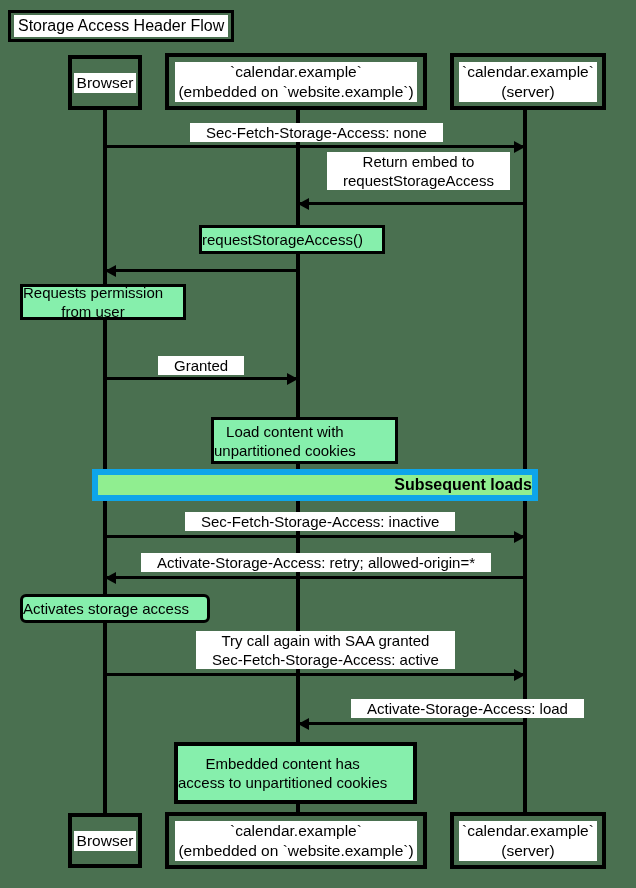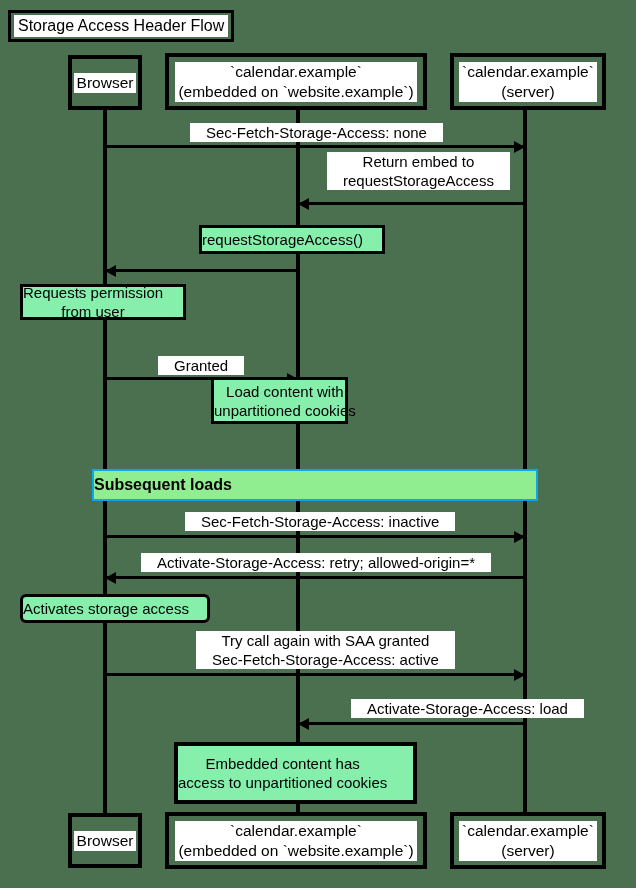--- a/index.html
+++ b/index.html
@@ -106,25 +106,25 @@
     line-height: 19px;
     text-align: center;
     white-space: pre;
   }
   .note.heavy {
     border-width: 4px;
   }
   
   .section-band {
     position: absolute;
-    border: 2px solid #0ea5e9;
+    border: 6px solid #0ea5e9;
     box-sizing: border-box;
     display: flex;
     align-items: center;
-    justify-content: flex-start;
+    justify-content: flex-end;
     z-index: 4;
   }
   .section-band .stxt {
     color: #000;
     font-size: 16px;
     line-height: 20px;
     font-weight: bold;
     white-space: pre;
   }
 </style>
@@ -170,21 +170,21 @@
 
   <div class="note" style="left:20px; top:284px; width:166px; height:36px;">
     <span class="ntxt">Requests permission
 from user</span>
   </div>
 
   <div class="msg-line" style="left:105px; top:377px; width:193px;"></div>
   <div class="arrow-head right" style="left:287px; top:373px;"></div>
   <div class="msg-label" style="left:158px; top:356px;">Granted</div>
 
-  <div class="note" style="left:211px; top:377px; width:137px; height:47px;">
+  <div class="note" style="left:211px; top:417px; width:187px; height:47px;">
     <span class="ntxt">Load content with
 unpartitioned cookies</span>
   </div>
 
   <div class="section-band" style="left:92px; top:469px; width:446px; height:32px; background:#90ee90;">
     <span class="stxt">Subsequent loads</span>
   </div>
 
   <div class="msg-line" style="left:105px; top:535px; width:420px;"></div>
   <div class="arrow-head right" style="left:514px; top:531px;"></div>

